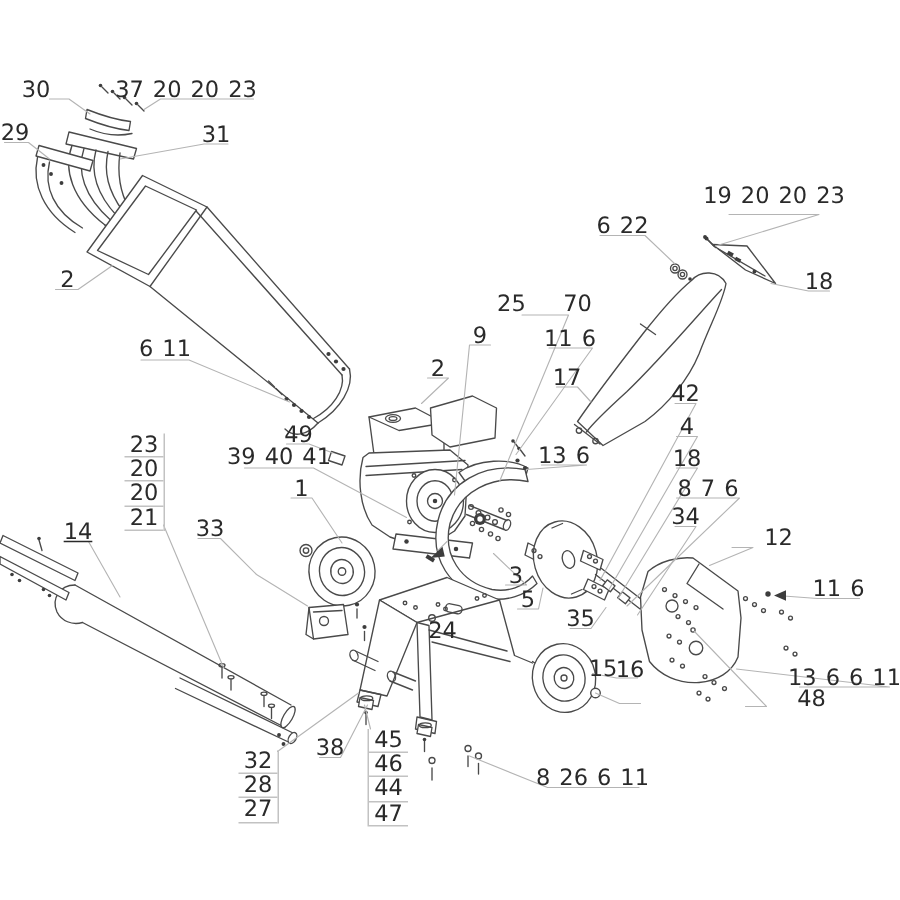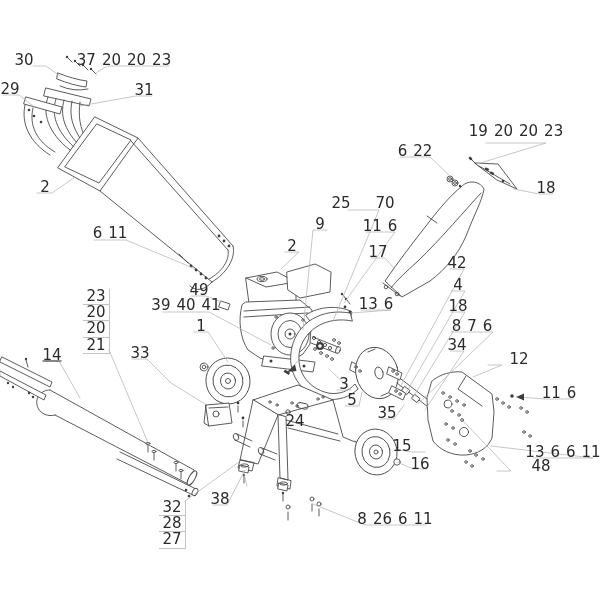--- a/index.html
+++ b/index.html
@@ -446,21 +446,21 @@
       </div>
       <div class="callout row" style="left: 52px; top: 355px; color: rgb(42, 42, 42); text-decoration: underline;">
         <span class="num">14</span>
       </div>
       <div class="callout row" style="left: 140px; top: 353px; color: rgb(42, 42, 42);">
         <span class="num">33</span>
       </div>
       <div class="callout row" style="left: 402px; top: 446px; color: rgb(42, 42, 42);">
         <span class="num">15</span>
       </div>
-      <div class="callout row" style="left: 420px; top: 464px; color: rgb(42, 42, 42);">
+      <div class="callout row" style="left: 420px; top: 447px; color: rgb(42, 42, 42);">
         <span class="num">16</span>
       </div>
       <div class="callout row" style="left: 395px; top: 519px; color: rgb(42, 42, 42);">
         <span class="num">8</span>
         <span class="num">26</span>
         <span class="num">6</span>
         <span class="num">11</span>
       </div>
       <div class="callout row" style="left: 220px; top: 499px; color: rgb(42, 42, 42);">
         <span class="num">38</span>
@@ -469,14 +469,20 @@
         <span class="num">23</span>
         <span class="num">20</span>
         <span class="num">20</span>
         <span class="num">21</span>
       </div>
       <div class="callout column edge-right" style="left: 159px; top: 500px; color: rgb(42, 42, 42);">
         <span class="num">32</span>
         <span class="num">28</span>
         <span class="num">27</span>
       </div>
+      <div class="callout column edge-left" style="left: 245px; top: 486px; color: rgb(42, 42, 42);">
+        <span class="num">45</span>
+        <span class="num">46</span>
+        <span class="num">44</span>
+        <span class="num">47</span>
+      </div>
     </div>
 </div>
 
 </body></html>

